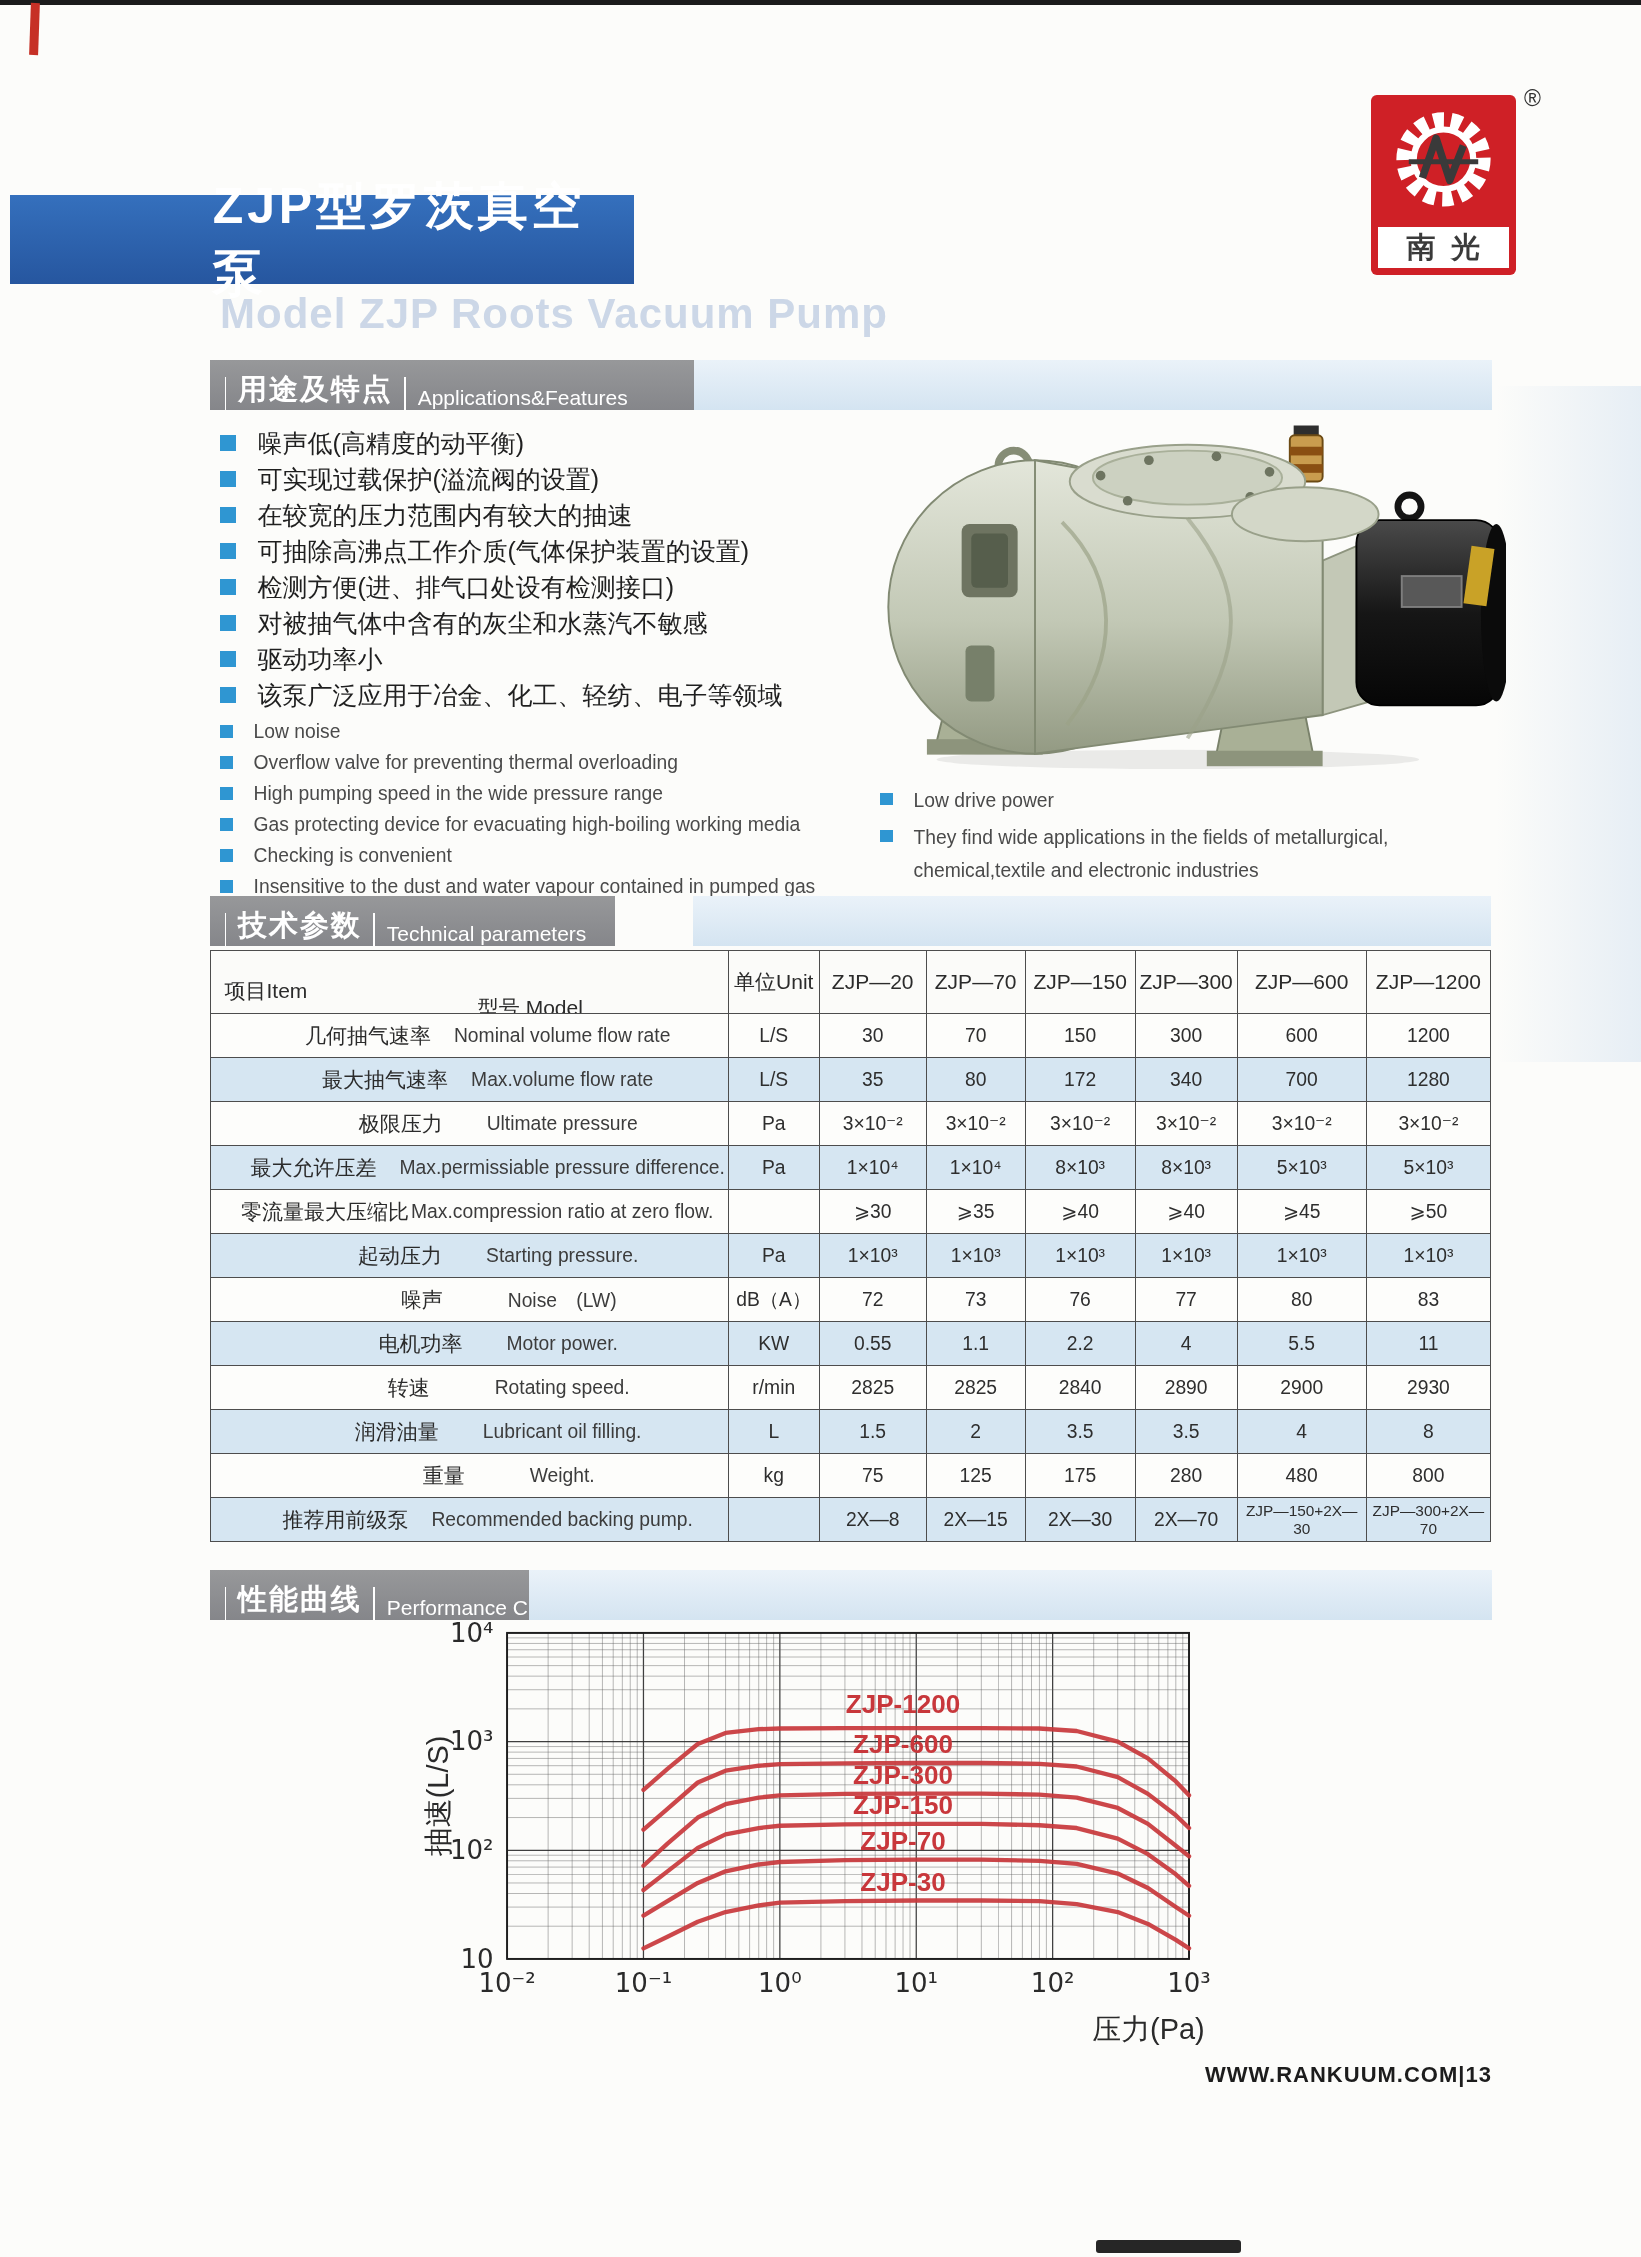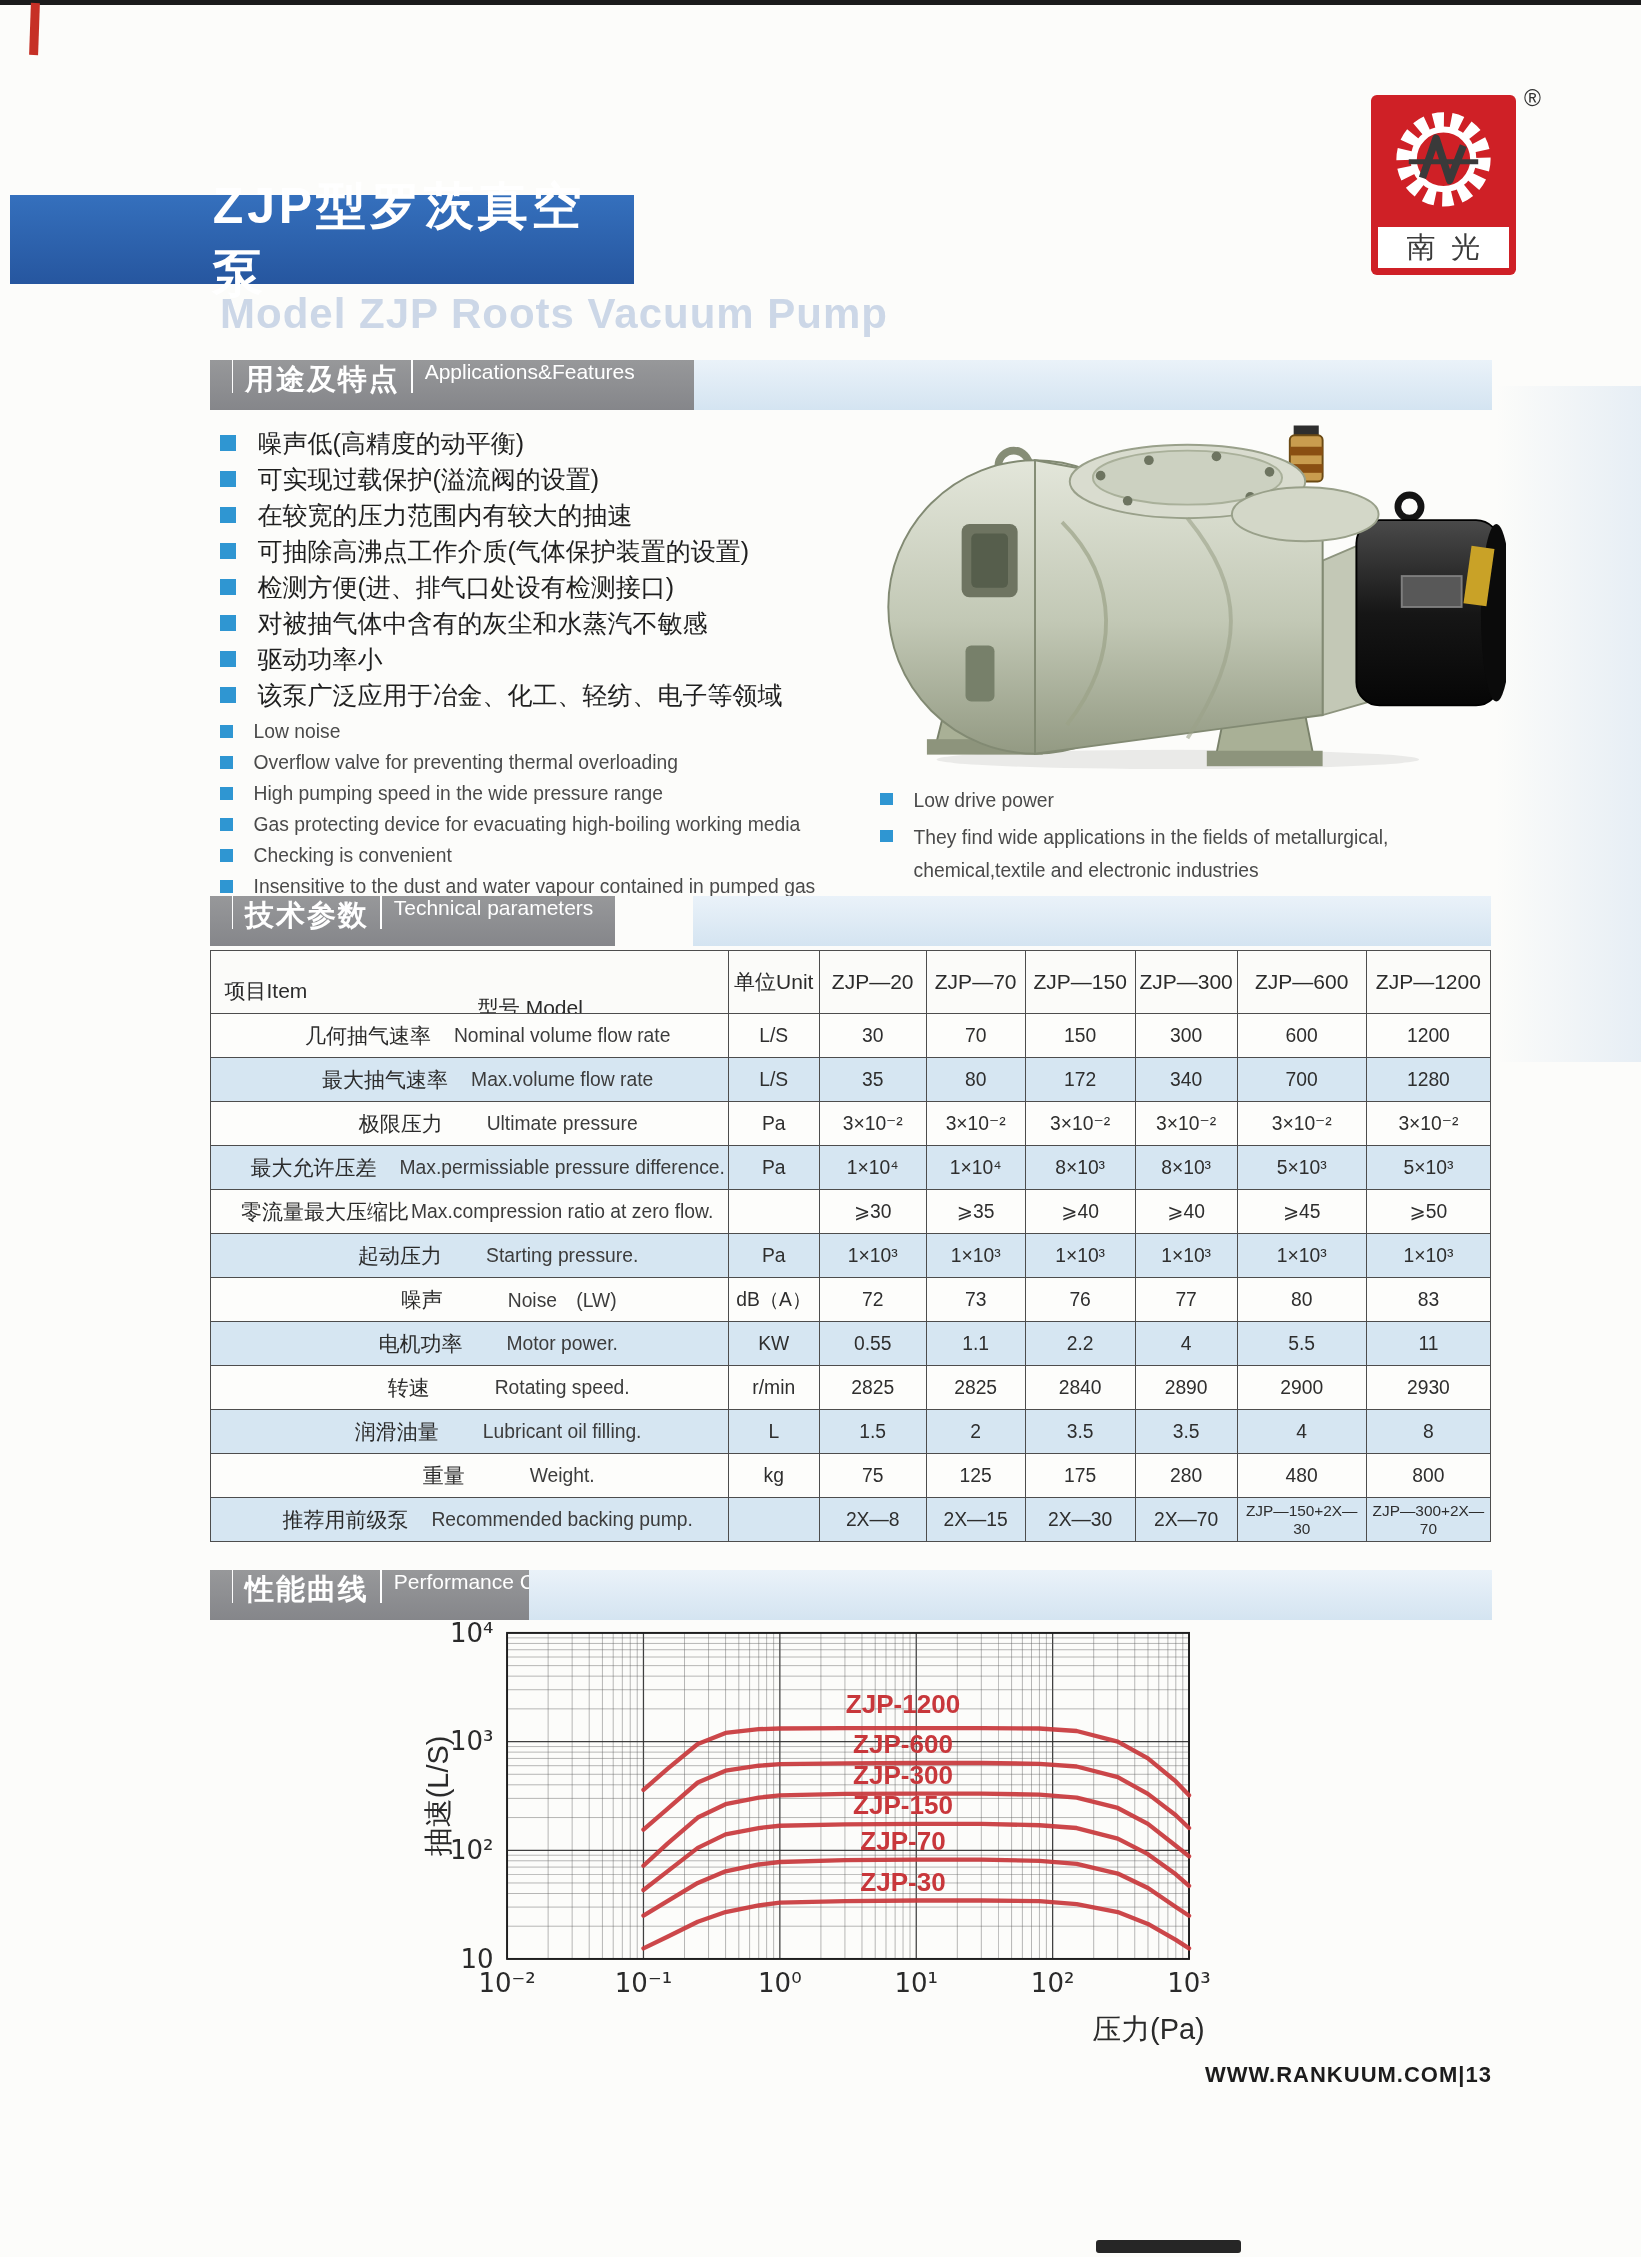--- a/index.html
+++ b/index.html
@@ -18,26 +18,26 @@
           background:linear-gradient(180deg,#3570bd,#26569f);display:flex;align-items:center;}
   .banner .t{padding-left:203px;font-size:50px;font-weight:bold;color:#fff;letter-spacing:3.9px;}
   .subtitle{position:absolute;left:220px;top:290px;font-size:42px;font-weight:bold;color:#ccd7e7;letter-spacing:1px;}
 
   
   .logo{position:absolute;left:1371px;top:95px;width:145px;height:180px;background:#cf2026;
         border-radius:5.8px;padding:0;box-sizing:border-box;}
   .logo .gearbox{position:absolute;left:5.8px;top:5.8px;width:133px;height:124px;}
   .logo .nameband{position:absolute;left:6.8px;bottom:6.8px;width:131px;height:41px;background:#fff;
         display:flex;align-items:center;justify-content:center;}
-  .logo .nameband span{font-size:29px;font-weight:normal;color:#3a3a3a;letter-spacing:15.4px;text-indent:15.4px;}
+  .logo .nameband span{font-size:29px;font-weight:bold;color:#3a3a3a;letter-spacing:15.4px;text-indent:15.4px;}
   .logo .reg{position:absolute;right:-25px;top:-9.7px;font-size:23px;color:#333;}
 
   
   .sec{position:absolute;height:50px;background:linear-gradient(180deg,#97989a,#85868a);
-       display:flex;align-items:flex-start;padding-left:10px;box-sizing:border-box;}
+       display:flex;align-items:flex-end;padding-left:3px;box-sizing:border-box;}
   .sec .vbar{width:1.9px;height:33px;background:#fff;margin:0 11.6px;flex:0 0 auto;}
   .sec .cn{font-size:29px;font-weight:bold;color:#fff;letter-spacing:1.9px;white-space:nowrap;}
   .sec .en{font-size:21px;color:#fff;white-space:nowrap;}
   .band{position:absolute;height:50px;background:linear-gradient(180deg,#eaf2f9,#d4e4f1);}
 
   
   .featlist{position:absolute;list-style:none;margin:0;padding:0;}
   .featlist li{display:flex;align-items:center;}
   .featlist .sq{flex:0 0 auto;background:#2f96d2;margin-right:21px;}
   #feat-cn li{height:36px;font-size:25px;color:#1f1f1f;align-items:center;}

